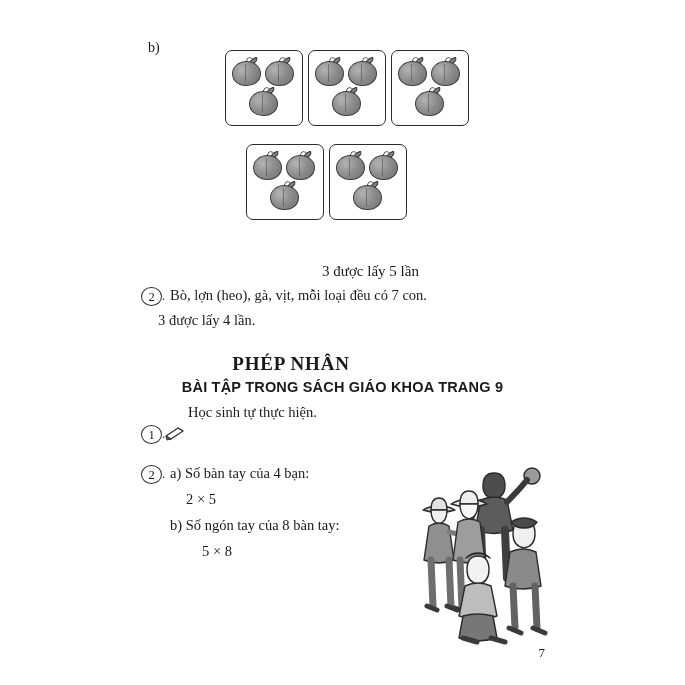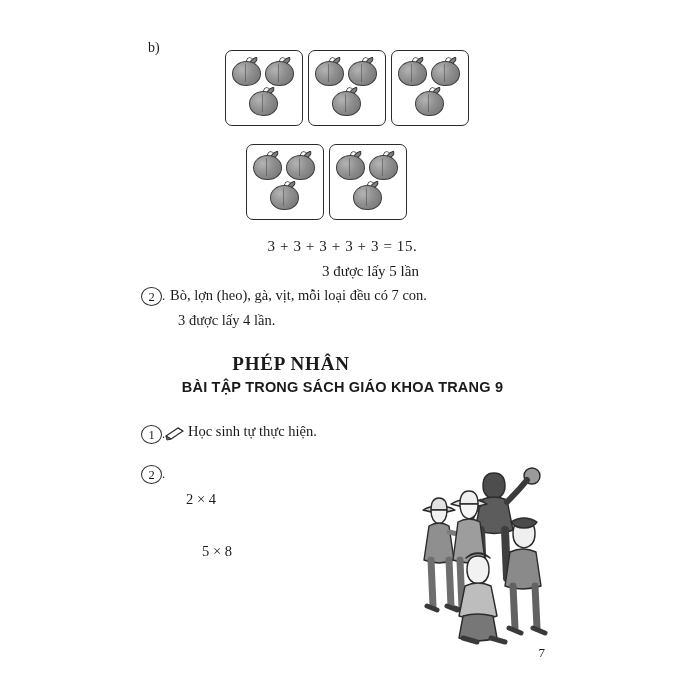--- a/index.html
+++ b/index.html
@@ -126,21 +126,21 @@
   .circ-num::after {
     content: ".";
     position: absolute;
     right: -4px;
     bottom: -1px;
     color: #1a1a1a;
   }
 
   .q2-num { left: 141px; top: 287px; }
   .q2-text { left: 170px; top: 287px; }
-  .q2-sub { left: 178px; top: 312px; }
+  .q2-sub { left: 158px; top: 312px; }
 
   
   .h1 {
     position: absolute;
     top: 353px;
     width: 582px;
     text-align: center;
     font-size: 19px;
     font-weight: bold;
     letter-spacing: .8px;
@@ -151,21 +151,21 @@
     top: 379px;
     width: 685px;
     text-align: center;
     font-size: 14.5px;
     font-weight: bold;
     letter-spacing: .2px;
     font-family: "Liberation Sans", sans-serif;
   }
 
   .e1-num { left: 141px; top: 425px; }
-  .e1-text { left: 188px; top: 423px; }
+  .e1-text { left: 188px; top: 404px; }
   .e2-num { left: 141px; top: 465px; }
   .e2-a { left: 170px; top: 465px; }
   .e2-a-ans { left: 186px; top: 491px; }
   .e2-b { left: 170px; top: 517px; }
   .e2-b-ans { left: 202px; top: 543px; }
 
   
   .pencil-icon {
     position: absolute;
     left: 165px;
@@ -294,42 +294,43 @@
         <div class="crease"></div>
       </div>
     <div class="fruit p-bc">
         <div class="leaf"></div>
         <div class="stem"></div>
         <div class="body"></div>
         <div class="crease"></div>
       </div>
   </div>
 
-  <div class="eq-line eq1">3 + 3 + 3 + 3 + 3 = 15.</div>
   <div class="eq-line eq2">3 được lấy 5 lần</div>
 
   <div class="circ-num q2-num">2</div>
   <div class="item q2-text">Bò, lợn (heo), gà, vịt, mỗi loại đều có 7 con.</div>
   <div class="item q2-sub">3 được lấy 4 lần.</div>
 
   <div class="h1">PHÉP NHÂN</div>
   <div class="h2">BÀI TẬP TRONG SÁCH GIÁO KHOA TRANG 9</div>
 
   <div class="circ-num e1-num">1</div>
   <div class="pencil-icon">
     <svg viewBox="0 0 20 16" width="20" height="16">
       <path d="M1 11 L13 3 L18 6 L6 14 Z" fill="#ffffff" stroke="#2b2b2b" stroke-width="1.1"></path>
       <path d="M1 11 L6 14 L2 15 Z" fill="#6e6e6e" stroke="#2b2b2b" stroke-width="1"></path>
       <path d="M13 3 L18 6" stroke="#2b2b2b" stroke-width="1"></path>
     </svg>
   </div>
   <div class="item e1-text">Học sinh tự thực hiện.</div>
 
   <div class="circ-num e2-num">2</div>
-  <div class="item e2-a-ans">2 × 4</div>
+  <div class="item e2-a">a) Số bàn tay của 4 bạn:</div>
+  <div class="item e2-a-ans">2 × 5</div>
+  <div class="item e2-b">b) Số ngón tay của 8 bàn tay:</div>
   <div class="item e2-b-ans">5 × 8</div>
 
   <div class="illustration">
     <svg viewBox="0 0 160 200" width="160" height="200">
       <g stroke="#2b2b2b" stroke-width="1.4" fill="none" stroke-linejoin="round" stroke-linecap="round">
 
         <circle cx="127" cy="24" r="8" fill="#9a9a9a" stroke="#2b2b2b"></circle>
 
         <path d="M78 34 q0 -13 11 -13 q11 0 11 13 q0 11 -11 13 q-11 -2 -11 -13Z" fill="#4d4d4d"></path>
         <path d="M76 48 q13 -6 26 0 l6 30 q-19 7 -38 0Z" fill="#5c5c5c"></path>

